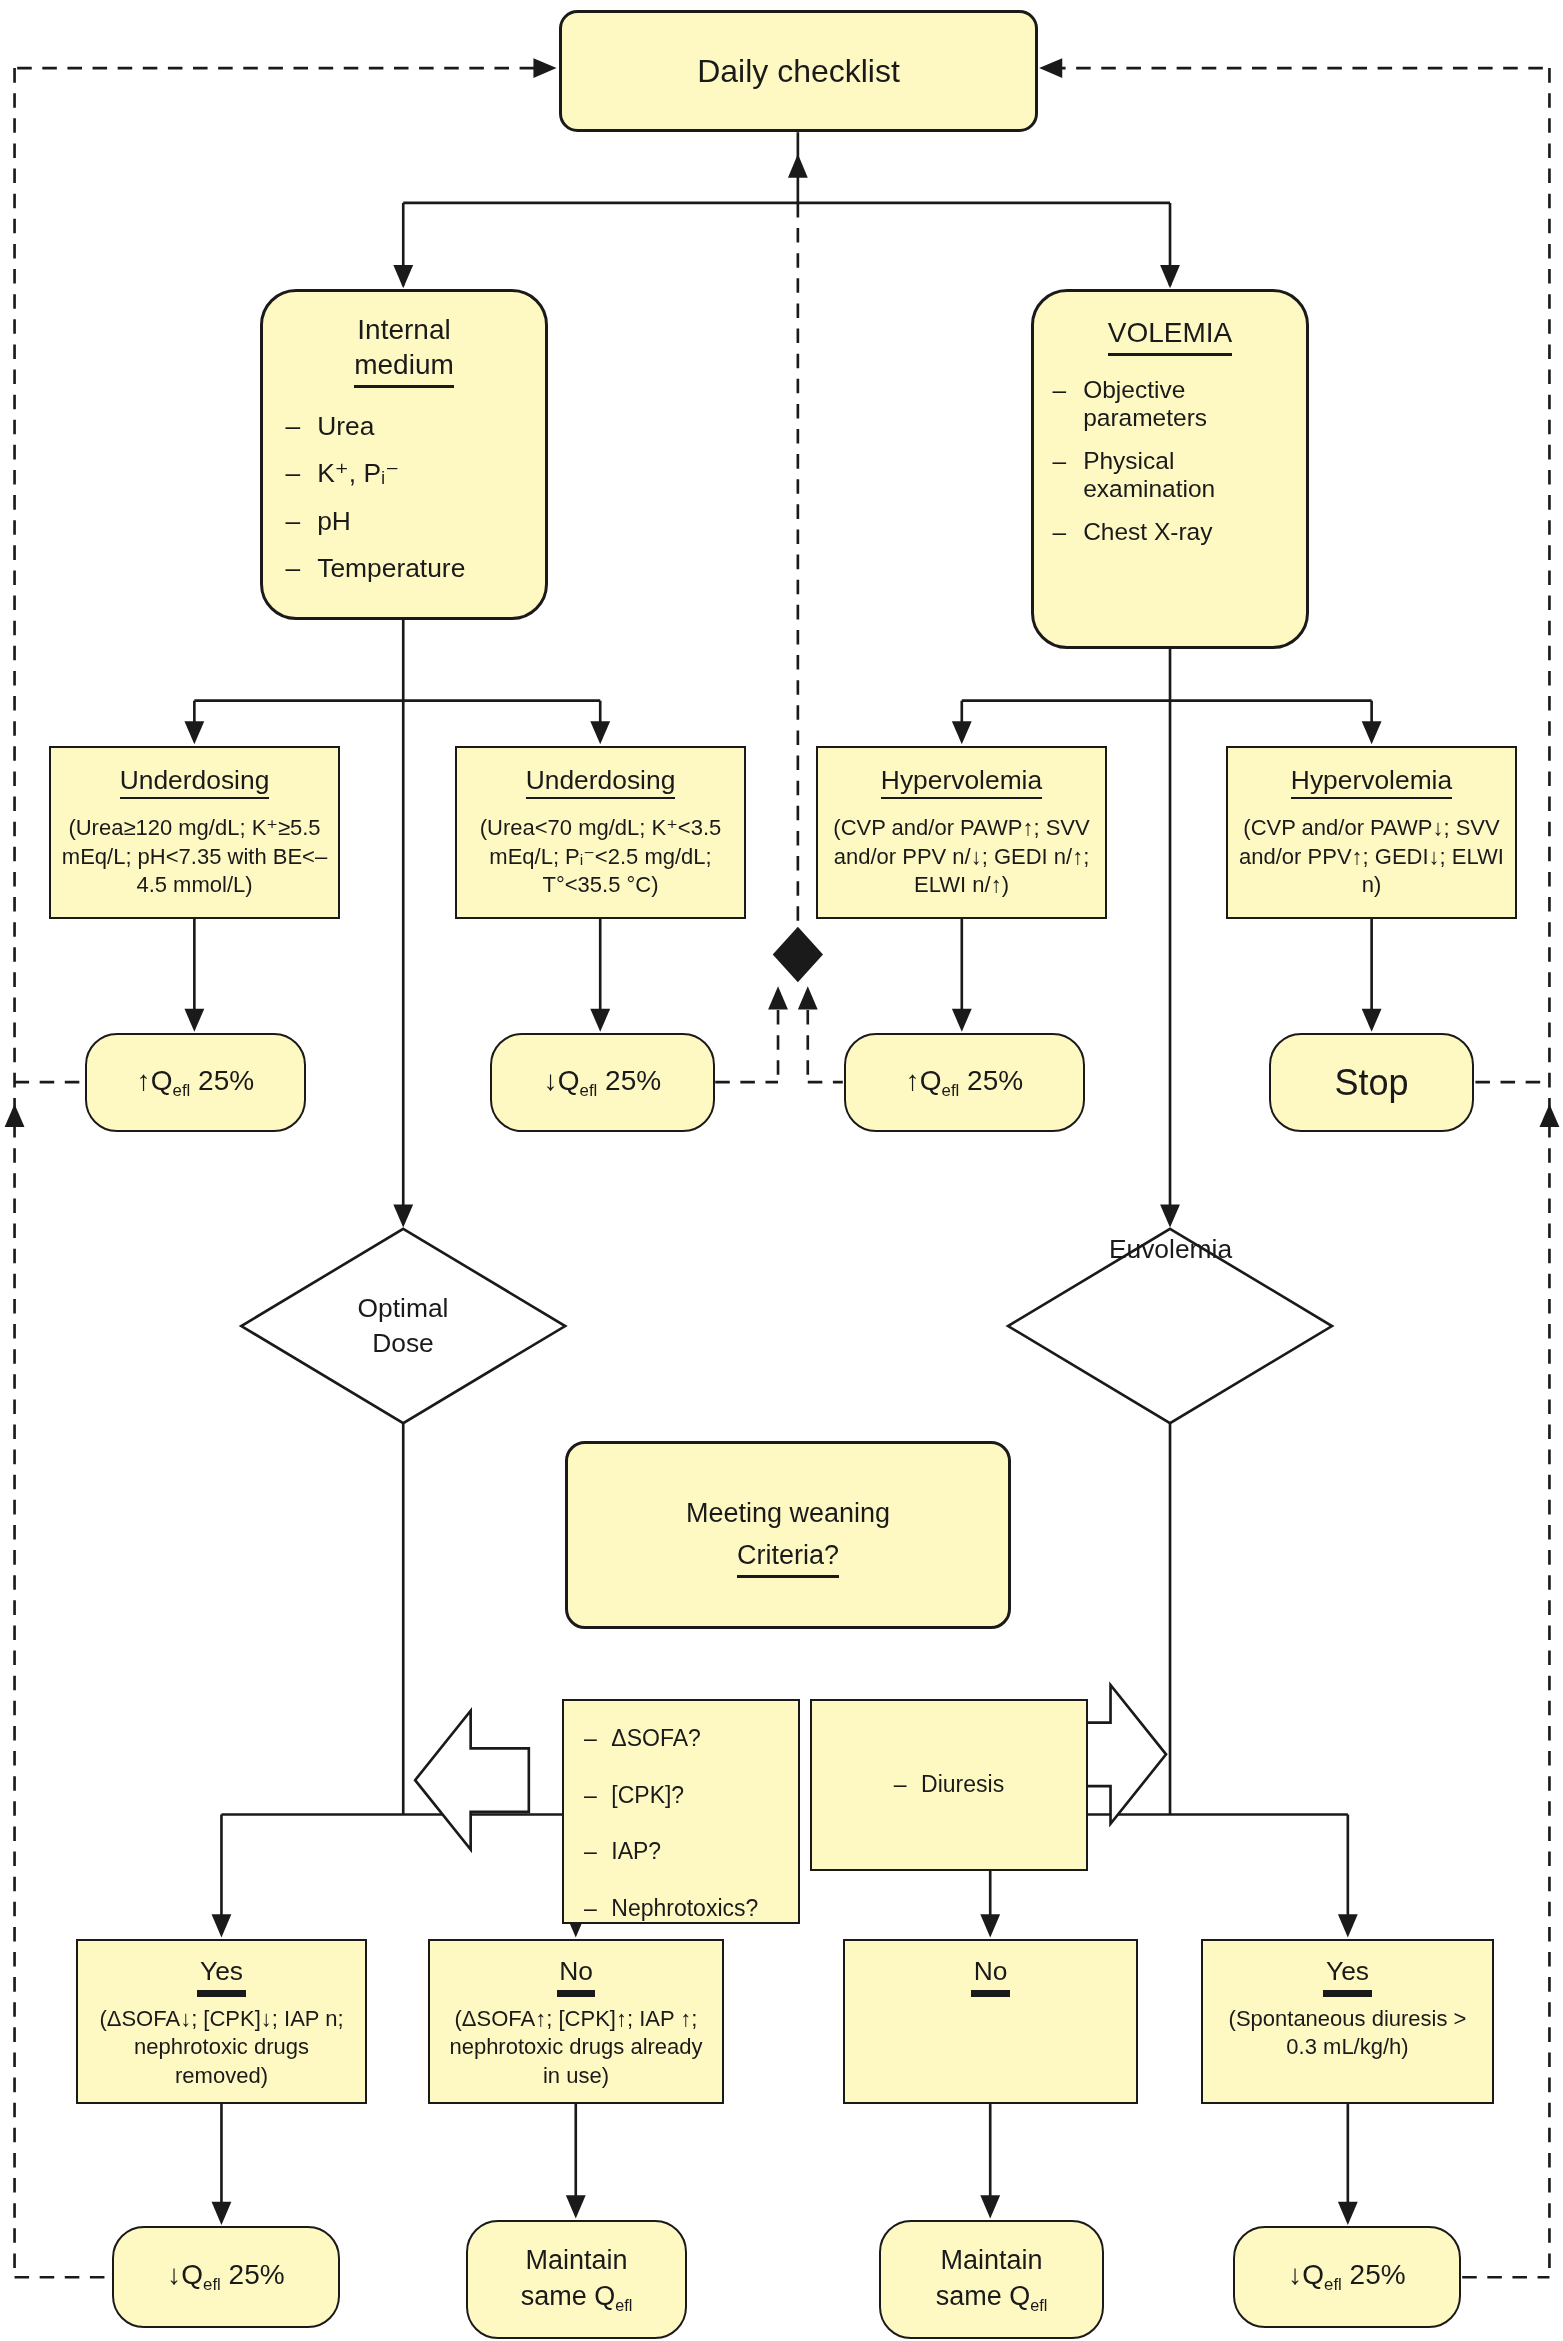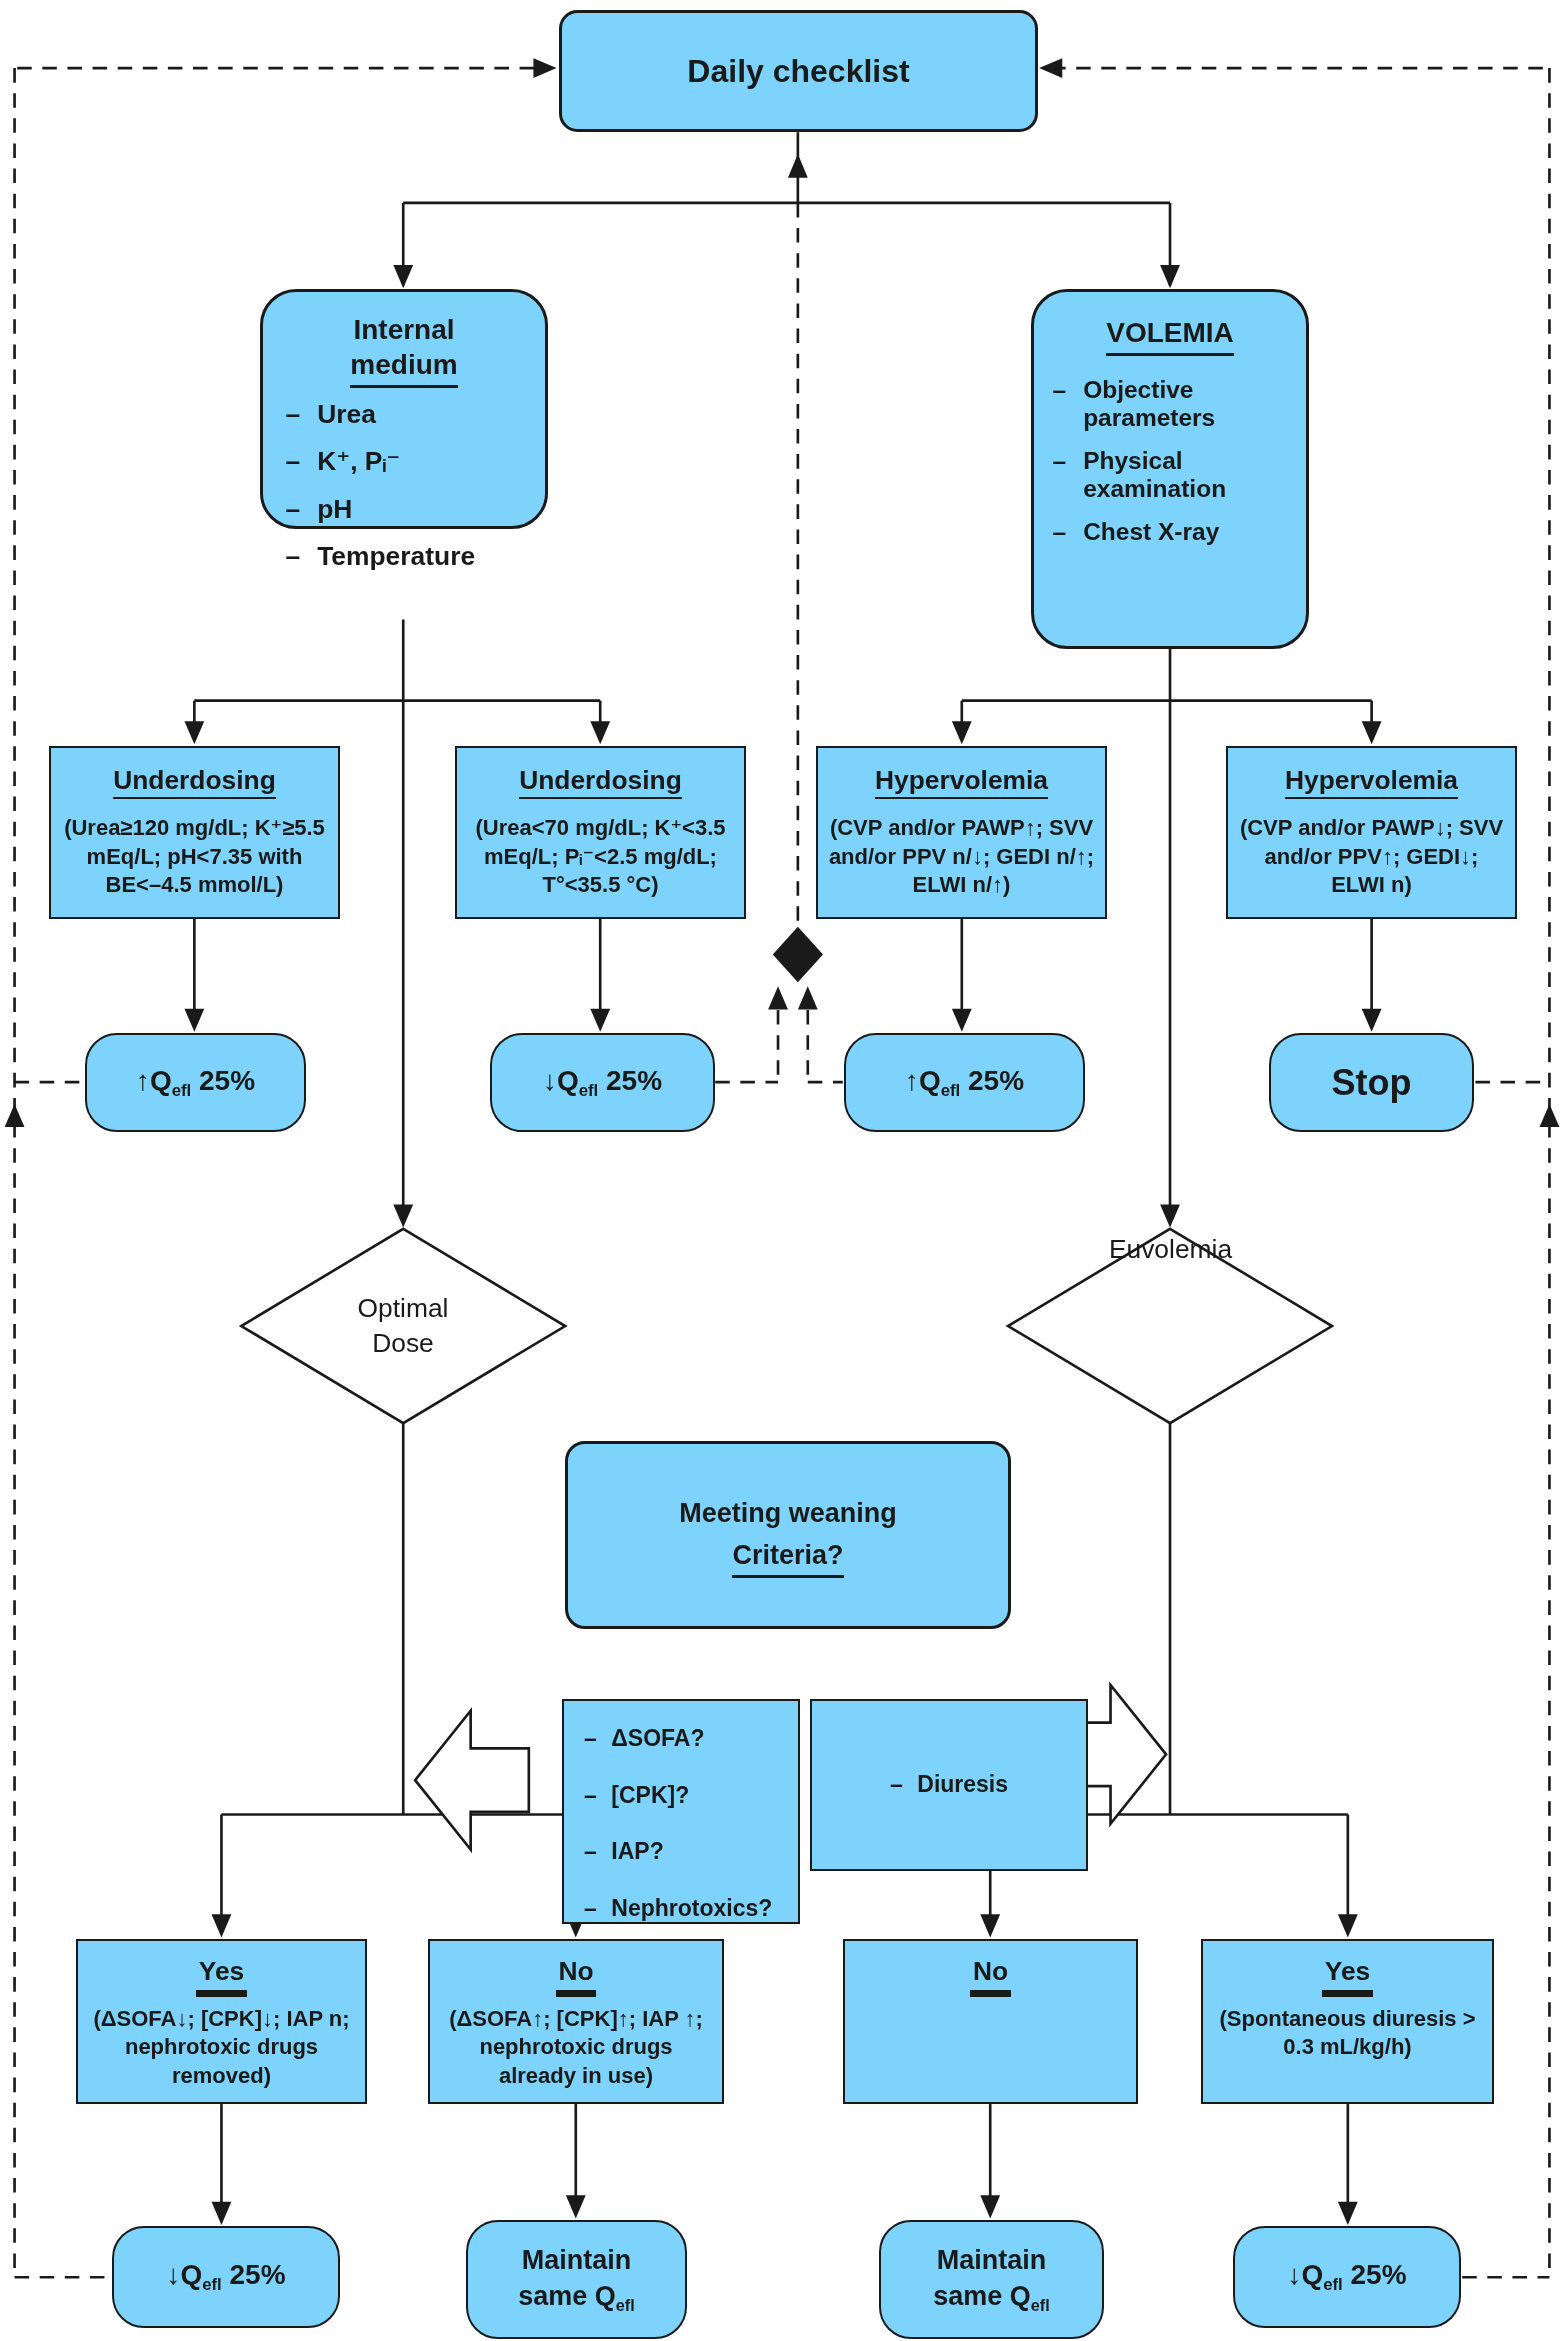--- a/index.html
+++ b/index.html
@@ -3,23 +3,23 @@
 <meta charset="utf-8">
 <style>
   html,body{margin:0;padding:0;background:#ffffff;}
   #canvas{
     position:relative;width:1564px;height:2342px;background:#ffffff;
     font-family:"Liberation Sans","DejaVu Sans",sans-serif;color:#1a1a1a;
     overflow:hidden;
   }
   #wires{position:absolute;left:0;top:0;width:1564px;height:2342px;z-index:1;}
   .node{
-    position:absolute;box-sizing:border-box;background:#7dd3fc;border:2.6px solid #1a1a1a;
+    position:absolute;box-sizing:border-box;background:#fef9c3;border:2.6px solid #1a1a1a;
     display:flex;flex-direction:column;align-items:center;justify-content:center;
-    text-align:center;z-index:2;font-weight:bold;
+    text-align:center;z-index:2;
   }
   .node.thick{border-width:3.3px;}
   .btitle{font-size:28px;line-height:1.25;}
   .u{border-bottom:3.3px solid #1a1a1a;padding-bottom:5px;}
   .u-thin{border-bottom:2.6px solid #1a1a1a;padding-bottom:2px;}
   .u-thick{border-bottom:7.3px solid #1a1a1a;padding-bottom:4px;padding-left:2.6px;padding-right:2.6px;text-align:right;}
   .body-text{font-size:22px;line-height:1.3;margin-top:18px;padding:0 9.3px;}
   .items{align-self:stretch;text-align:left;margin-top:17px;padding-left:22.5px;}
   .item{display:flex;gap:17px;font-size:26.4px;line-height:1.15;margin-bottom:17px;}
   .item .dash{flex:0 0 auto;}
@@ -122,21 +122,21 @@
     <g stroke="#1a1a1a" stroke-width="4" fill="#ffffff">
       <polygon points="800,2645 712,2645 712,2588 628,2693 712,2798 712,2741 800,2741"></polygon>
       <polygon points="1592,2606 1680,2606 1680,2549 1764,2654 1680,2759 1680,2702 1592,2702"></polygon>
     </g>
   </svg>
 
   <div class="node thick" style="left:559px;top:10px;width:479px;height:122px;border-radius:18.5px;">
     <div style="font-size:32px;">Daily checklist</div>
   </div>
 
-  <div class="node thick" style="left:260px;top:289px;width:288px;height:240px;border-radius:36px;justify-content:flex-start;padding-top:20px;">
+  <div class="node thick" style="left:260px;top:289px;width:288px;height:331px;border-radius:36px;justify-content:flex-start;padding-top:20px;gap:12px;">
     <div class="btitle">
       <span>Internal</span><br>
       <span class="u">medium</span>
     </div>
     <div class="items">
       <div class="item">
           <span class="dash">–</span>
           <span>Urea</span>
         </div>
       <div class="item">

